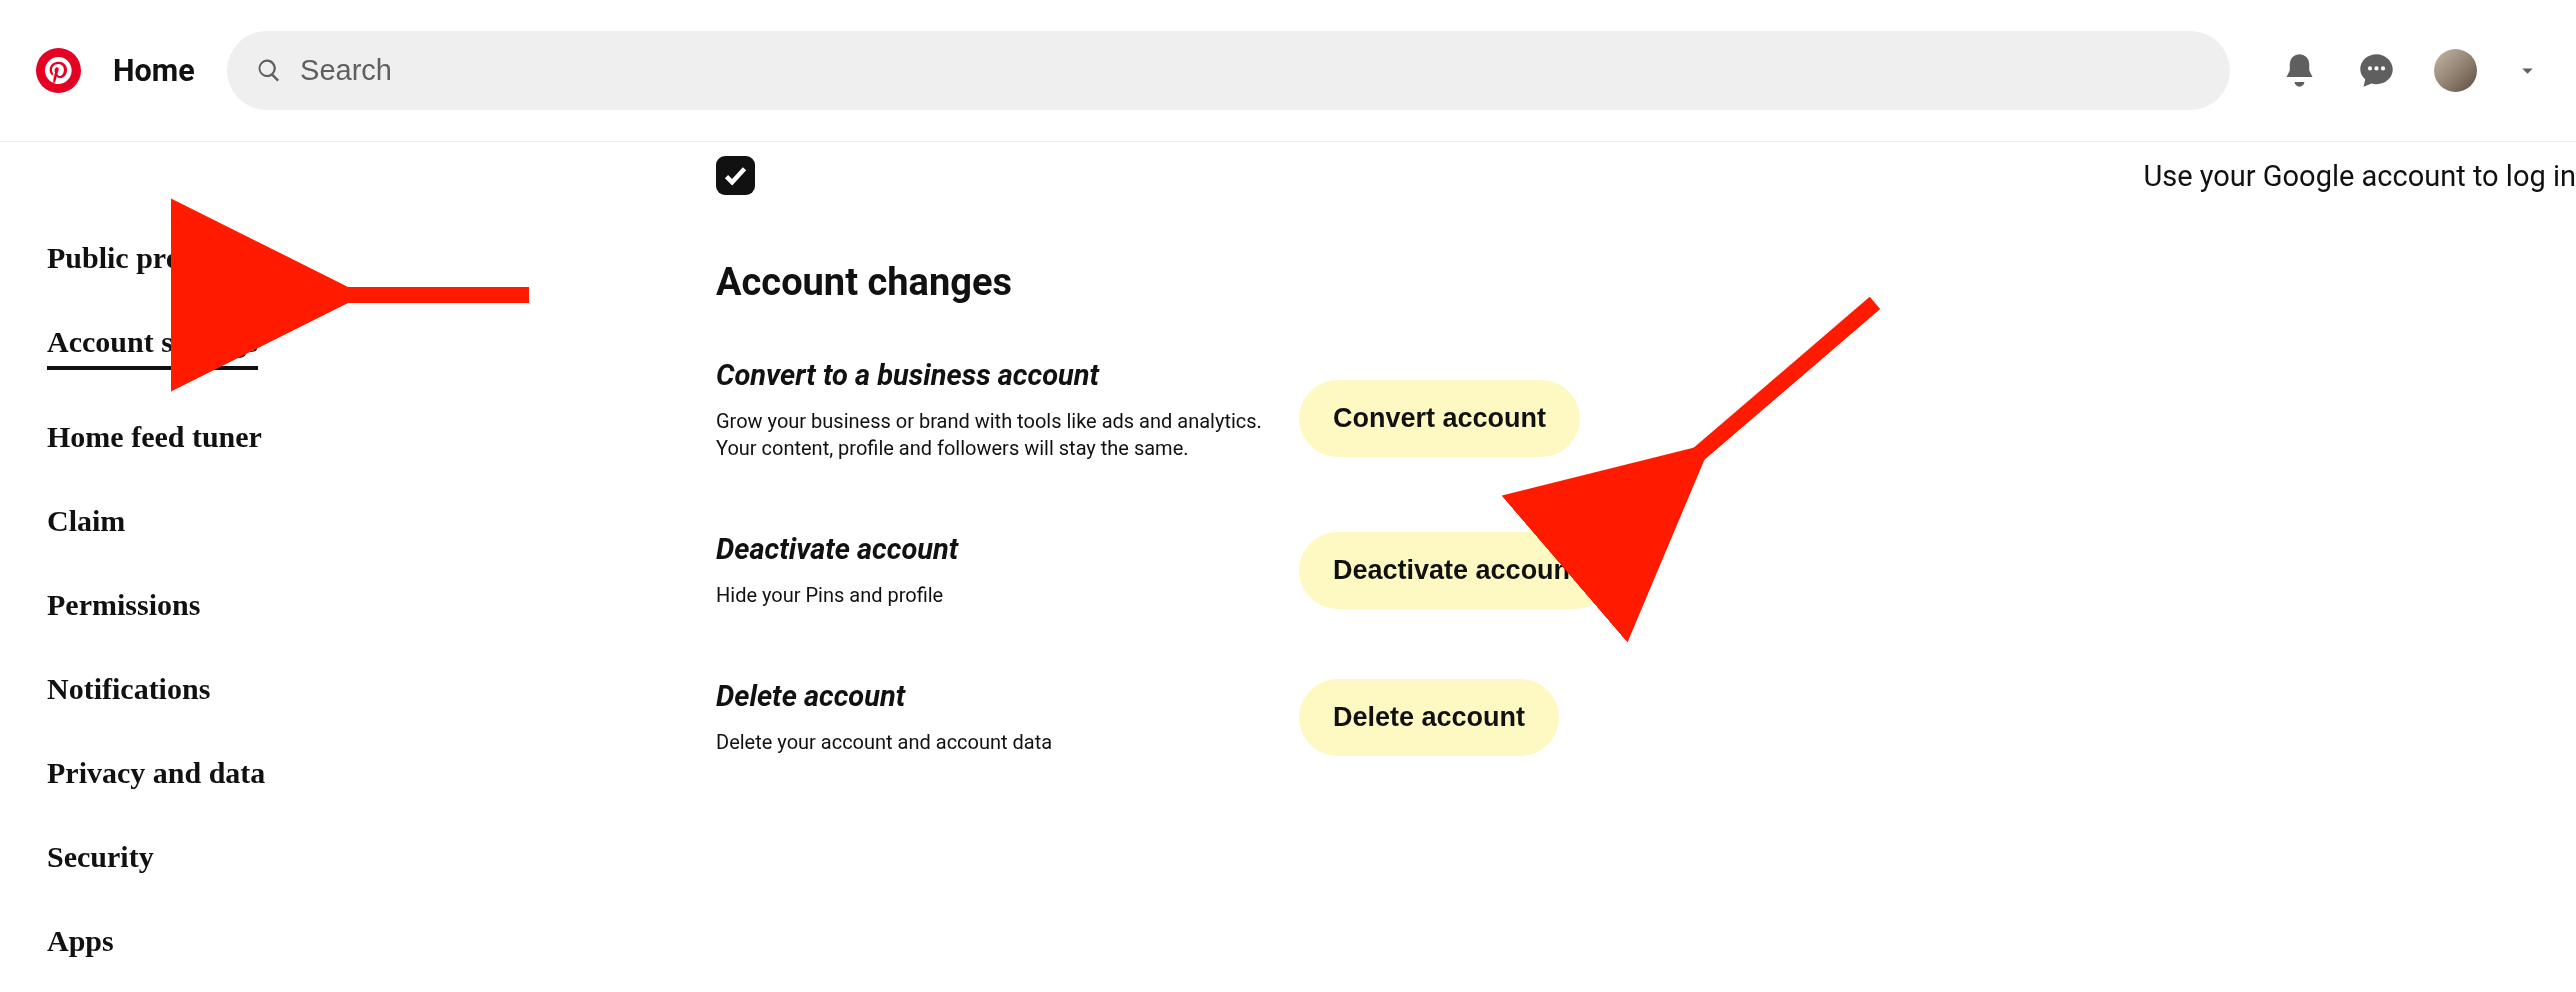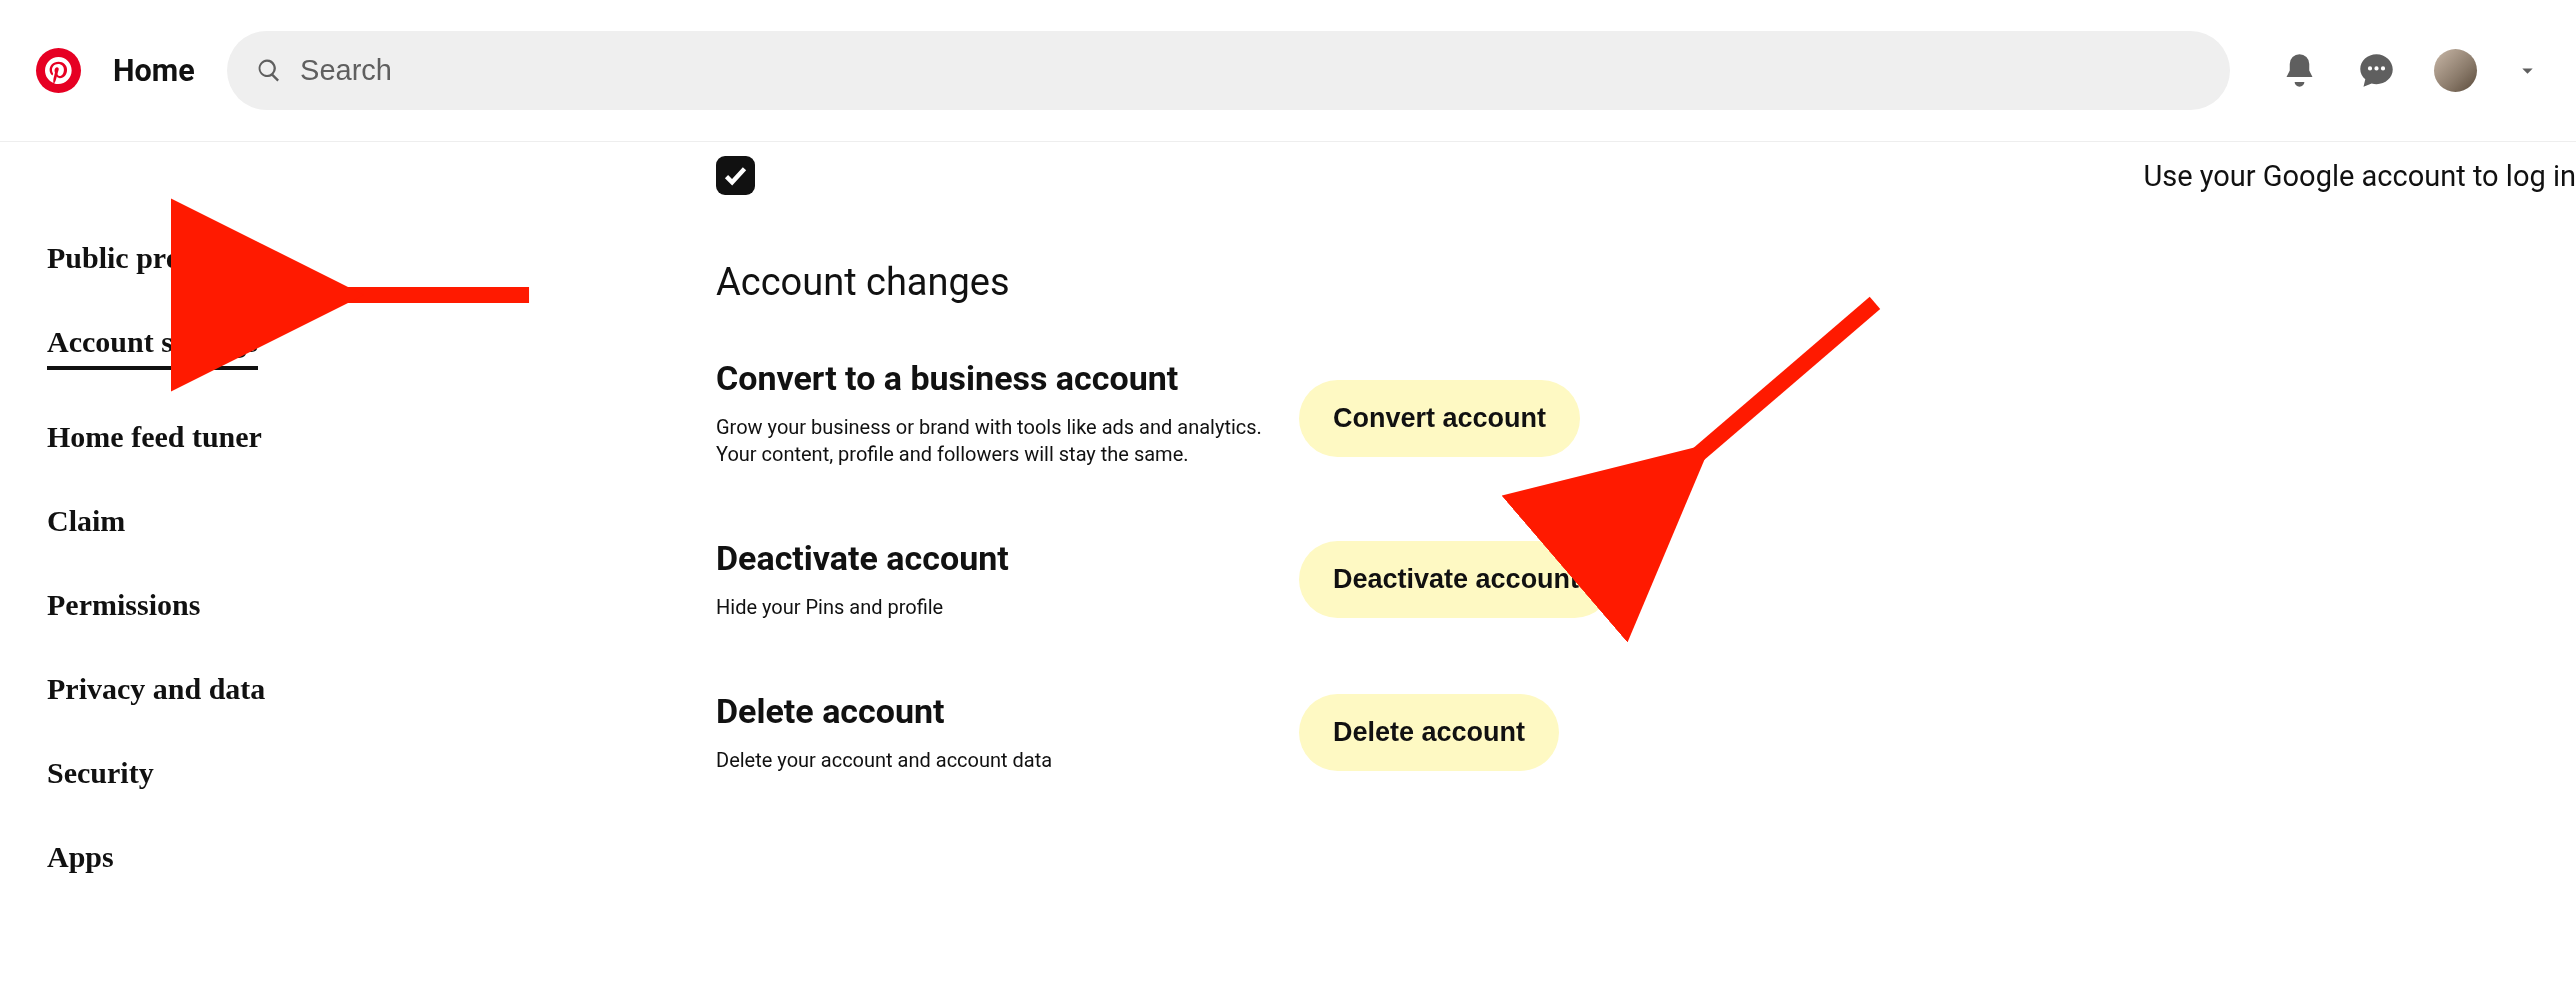--- a/index.html
+++ b/index.html
@@ -106,35 +106,36 @@
     width: 39px; height: 39px;
     background: #111;
     border-radius: 9px;
     display:flex; align-items:center; justify-content:center;
   }
   .checkbox svg { width: 27px; height: 27px; stroke:#fff; stroke-width:4; fill:none; }
   .login-text { font-size: 29px; color:#111; }
 
   .section-title {
     font-size: 38px;
-    font-weight: 400;
+    font-weight: 700;
     margin: 20px 0 54px 52px;
   }
 
   .setting-row {
     display: flex;
     align-items: flex-start;
     margin: 0 0 70px 52px;
     gap: 36px;
   }
   .setting-left { width: 547px; }
   .setting-label {
-    font-size: 34px;
+    font-size: 29px;
     font-weight: 700;
     margin-bottom: 16px;
+    font-style: italic;
   }
   .setting-desc {
     font-size: 20px;
     line-height: 1.35;
     color: #111;
     font-weight: 400;
   }
   .setting-right { padding-top: 21.5px; }
   .pill-btn {
     background: #fef9c3;
@@ -192,20 +193,21 @@
 
 <div class="content">
 
   <div class="sidebar" style="position:relative;">
     <div id="sidebar-list">
         <div><span class="sidebar-item">Public profile</span></div>
         <div><span class="sidebar-item active">Account settings</span></div>
         <div><span class="sidebar-item">Home feed tuner</span></div>
         <div><span class="sidebar-item">Claim</span></div>
         <div><span class="sidebar-item">Permissions</span></div>
+        <div><span class="sidebar-item">Notifications</span></div>
         <div><span class="sidebar-item">Privacy and data</span></div>
         <div><span class="sidebar-item">Security</span></div>
         <div><span class="sidebar-item">Apps</span></div>
       </div>
 
     <div class="arrow" style="left:305px; top:117px;">
       <svg width="233" height="72" viewBox="0 0 260 80">
         <defs>
             <marker id="ah1" markerWidth="12" markerHeight="12" refX="2" refY="6" orient="auto">
               <path d="M12 0 L0 6 L12 12 z" fill="#ff1a00"></path>

